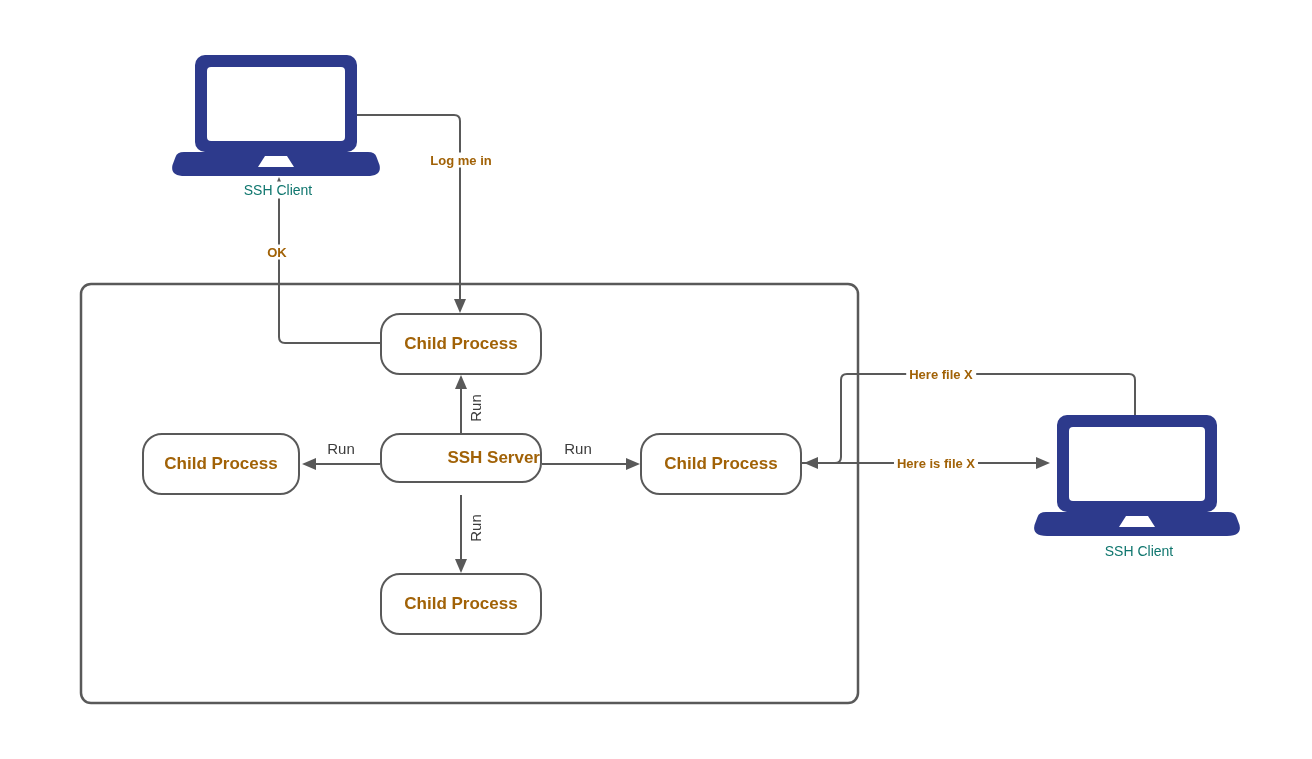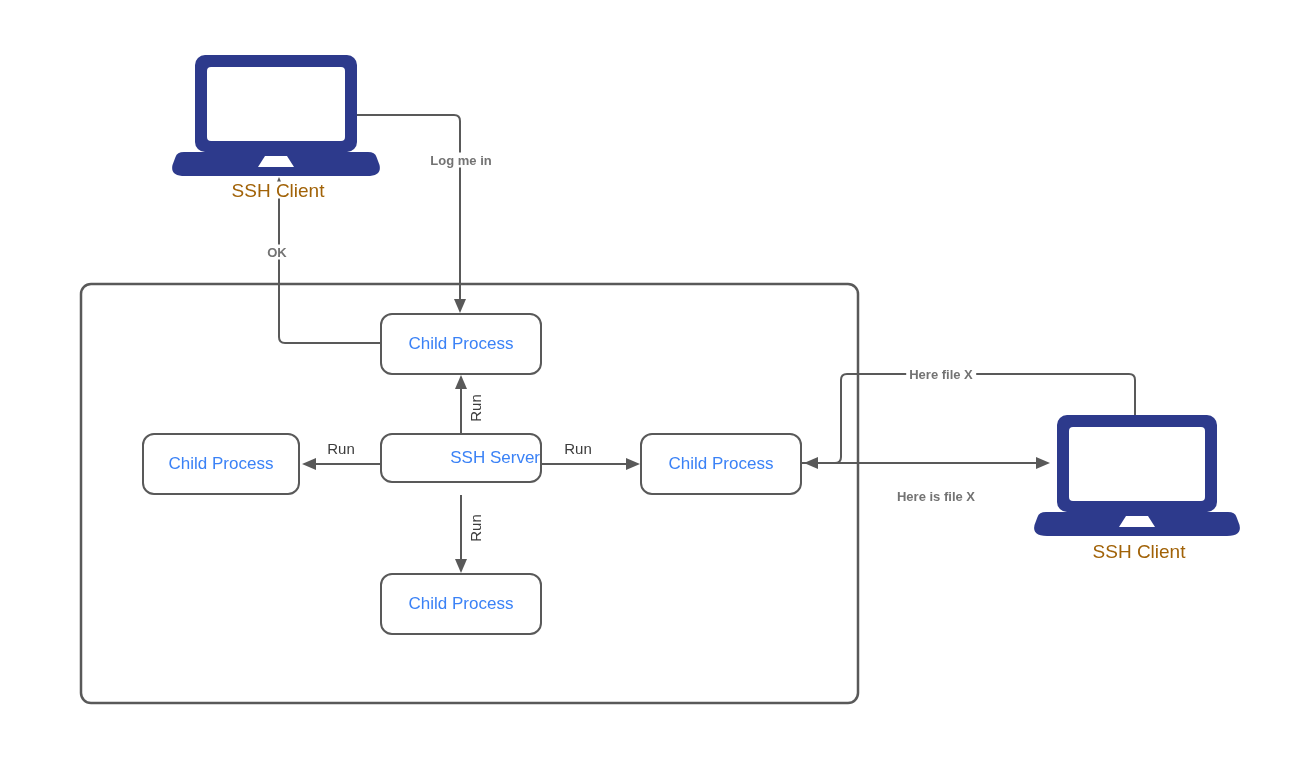--- a/index.html
+++ b/index.html
@@ -9,45 +9,45 @@
     background:#ffffff;
     font-family:"Liberation Sans", sans-serif;
     overflow:hidden;
   }
   .canvas svg{position:absolute;left:0;top:0;}
   .node{
     position:absolute;
     box-sizing:border-box;
     background:#ffffff;
     border:2px solid #595959;
-    border-radius:12px;
+    border-radius:20px;
     display:flex;align-items:center;justify-content:center;
-    font-weight:normal;font-size:17px;color:#3b82f6;
+    font-weight:bold;font-size:17px;color:#a16207;
     text-align:center;
   }
   .edge-label{
     position:absolute;
     transform:translate(-50%,-50%);
-    font-size:13px;font-weight:bold;color:#737373;
+    font-size:13px;font-weight:bold;color:#a16207;
     background:#ffffff;padding:0 3px;white-space:nowrap;
     line-height:15px;
   }
   .run-label{
     position:absolute;
     transform:translate(-50%,-50%);
     font-size:15px;font-weight:normal;color:#3c3c3c;
     white-space:nowrap;line-height:17px;
   }
   .run-label.vertical{
     transform:translate(-50%,-50%) rotate(-90deg);
   }
   .device-label{
     position:absolute;
     transform:translate(-50%,-50%);
-    font-size:19px;font-weight:normal;color:#a16207;
+    font-size:14px;font-weight:normal;color:#0f766e;
     background:#ffffff;padding:0 2px;white-space:nowrap;
     line-height:17px;
   }
 </style>
 </head>
 <body>
 
 <div class="canvas">
 
   <svg width="1312" height="759" viewBox="0 0 1312 759">
@@ -116,15 +116,15 @@
   <div class="device-label" style="left:278px;top:190px;">SSH Client</div>
   <div class="device-label" style="left:1139px;top:551px;">SSH Client</div>
 
   <div class="edge-label" style="left:461px;top:160px;">Log me in</div>
   <div class="edge-label" style="left:277px;top:252px;">OK</div>
   <div class="run-label" style="left:341px;top:448px;">Run</div>
   <div class="run-label" style="left:578px;top:448px;">Run</div>
   <div class="run-label vertical" style="left:475px;top:408px;">Run</div>
   <div class="run-label vertical" style="left:475px;top:528px;">Run</div>
   <div class="edge-label" style="left:941px;top:374px;">Here file X</div>
-  <div class="edge-label" style="left:936px;top:463px;margin-top:33px;">Here is file X</div>
+  <div class="edge-label" style="left:936px;top:463px;">Here is file X</div>
 
 </div>
 
 </body></html>

